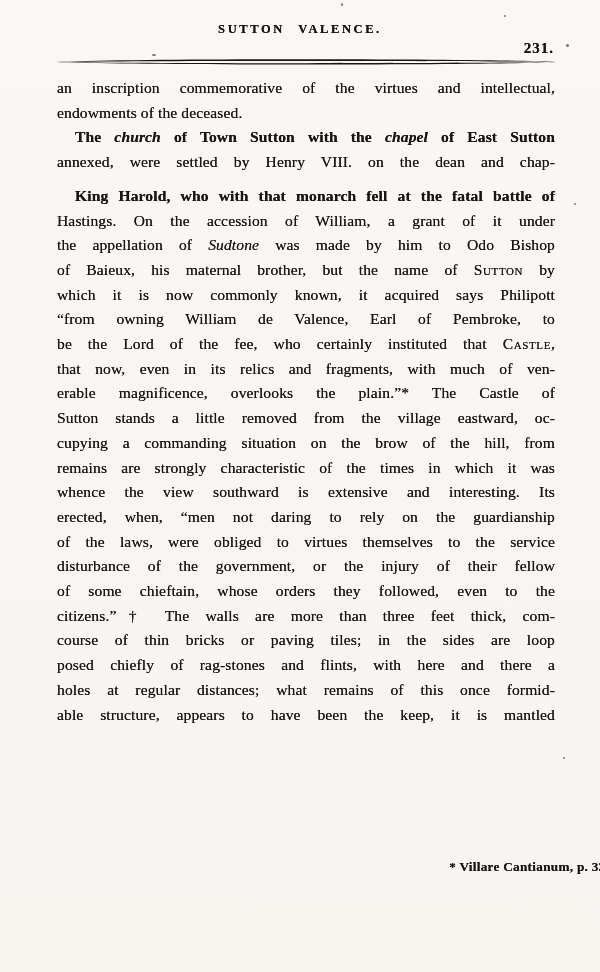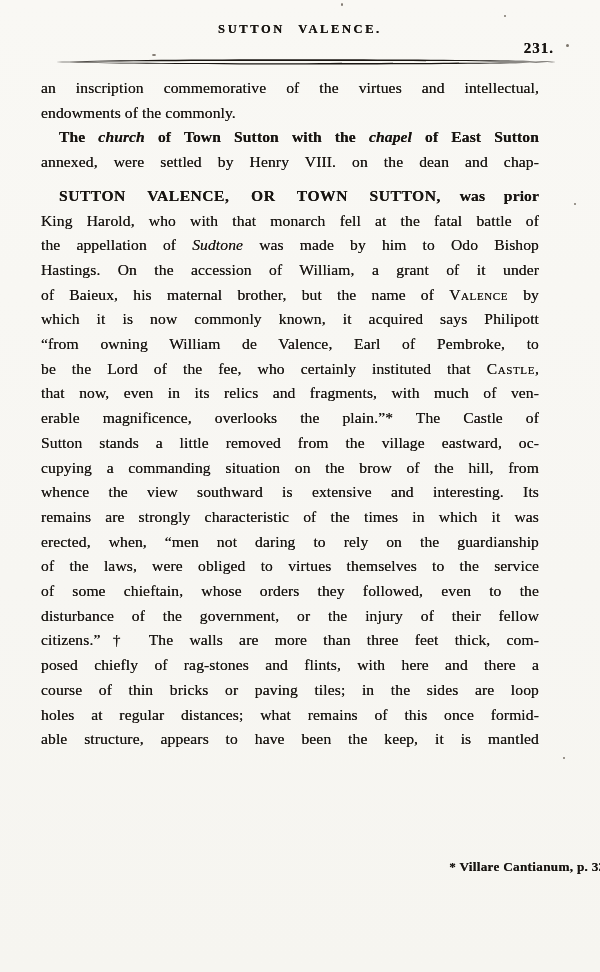--- a/index.html
+++ b/index.html
@@ -23,21 +23,21 @@
   }
   .page-number {
     position: absolute; right: 2px; top: -3px;
     font-weight: bold; font-size: 15px; letter-spacing: 1px;
     text-shadow: 0 0 0.5px rgba(18,13,8,0.9);
     margin-top: 21px;
   }
   
   .rule { position: absolute; top: 55px; left: 56px; width: 500px; height: 14px; }
   
-  .body-text { position: absolute; top: 76px; left: 41px; width: 498px; }
+  .body-text { position: absolute; top: 76px; left: 57px; width: 498px; }
   .line {
     text-align: justify;
     text-align-last: justify;
     line-height: 24.7px;
     font-size: 15.6px;
     letter-spacing: 0.1px;
     text-shadow: 0 0 0.45px rgba(22,16,10,0.85);
     white-space: nowrap; white-space: normal;
   }
   .line.last { text-align-last: left; }
@@ -74,48 +74,47 @@
   </div>
 
   <svg class="rule" viewBox="0 0 500 14" preserveAspectRatio="none" aria-hidden="true">
     <path d="M0,7 C70,3.2 430,3.2 500,7 C430,5.6 70,5.6 0,7 Z" fill="#1b1713"></path>
     <path d="M0,7 C70,10.4 430,10.4 500,7 C430,8.6 70,8.6 0,7 Z" fill="#1b1713"></path>
   </svg>
 
   <div class="body-text">
       <div class="paragraph">
         <div class="line"><span>an inscription commemorative of the virtues and intellectual,</span></div>
-        <div class="line last"><span>endowments of the commonly.</span></div>
+        <div class="line last"><span>endowments of the deceased.</span></div>
       </div>
       <div class="paragraph indent">
         <div class="line"><span>The </span><span class="italic">church</span><span> of Town Sutton with the </span><span class="italic">chapel</span><span> of East Sutton</span></div>
         <div class="line"><span>annexed, were settled by Henry VIII. on the dean and chap-</span></div>
       </div>
       <div class="paragraph indent section">
-        <div class="line"><span class="caps">SUTTON VALENCE, OR TOWN SUTTON,</span><span> was prior</span></div>
         <div class="line"><span>King Harold, who with that monarch fell at the fatal battle of</span></div>
+        <div class="line"><span>Hastings. On the accession of William, a grant of it under</span></div>
         <div class="line"><span>the appellation of </span><span class="italic">Sudtone</span><span> was made by him to Odo Bishop</span></div>
-        <div class="line"><span>Hastings. On the accession of William, a grant of it under</span></div>
-        <div class="line"><span>of Baieux, his maternal brother, but the name of </span><span class="smallcaps">Valence</span><span> by</span></div>
+        <div class="line"><span>of Baieux, his maternal brother, but the name of </span><span class="smallcaps">Sutton</span><span> by</span></div>
         <div class="line"><span>which it is now commonly known, it acquired says Philipott</span></div>
         <div class="line"><span>“from owning William de Valence, Earl of Pembroke, to</span></div>
         <div class="line"><span>be the Lord of the fee, who certainly instituted that </span><span class="smallcaps">Castle</span><span>,</span></div>
         <div class="line"><span>that now, even in its relics and fragments, with much of ven-</span></div>
         <div class="line"><span>erable magnificence, overlooks the plain.”* The Castle of</span></div>
         <div class="line"><span>Sutton stands a little removed from the village eastward, oc-</span></div>
         <div class="line"><span>cupying a commanding situation on the brow of the hill, from</span></div>
+        <div class="line"><span>remains are strongly characteristic of the times in which it was</span></div>
         <div class="line"><span>whence the view southward is extensive and interesting. Its</span></div>
-        <div class="line"><span>remains are strongly characteristic of the times in which it was</span></div>
         <div class="line"><span>erected, when, “men not daring to rely on the guardianship</span></div>
         <div class="line"><span>of the laws, were obliged to virtues themselves to the service</span></div>
+        <div class="line"><span>disturbance of the government, or the injury of their fellow</span></div>
         <div class="line"><span>of some chieftain, whose orders they followed, even to the</span></div>
-        <div class="line"><span>disturbance of the government, or the injury of their fellow</span></div>
         <div class="line"><span>citizens.”† The walls are more than three feet thick, com-</span></div>
+        <div class="line"><span>course of thin bricks or paving tiles; in the sides are loop</span></div>
         <div class="line"><span>posed chiefly of rag-stones and flints, with here and there a</span></div>
-        <div class="line"><span>course of thin bricks or paving tiles; in the sides are loop</span></div>
         <div class="line"><span>holes at regular distances; what remains of this once formid-</span></div>
         <div class="line"><span>able structure, appears to have been the keep, it is mantled</span></div>
       </div>
     </div>
 
   <div class="footnotes">
     <div class="footnote">* Villare Cantianum, p. 333.</div>
   </div>
 
   <div class="speck s1"></div>

